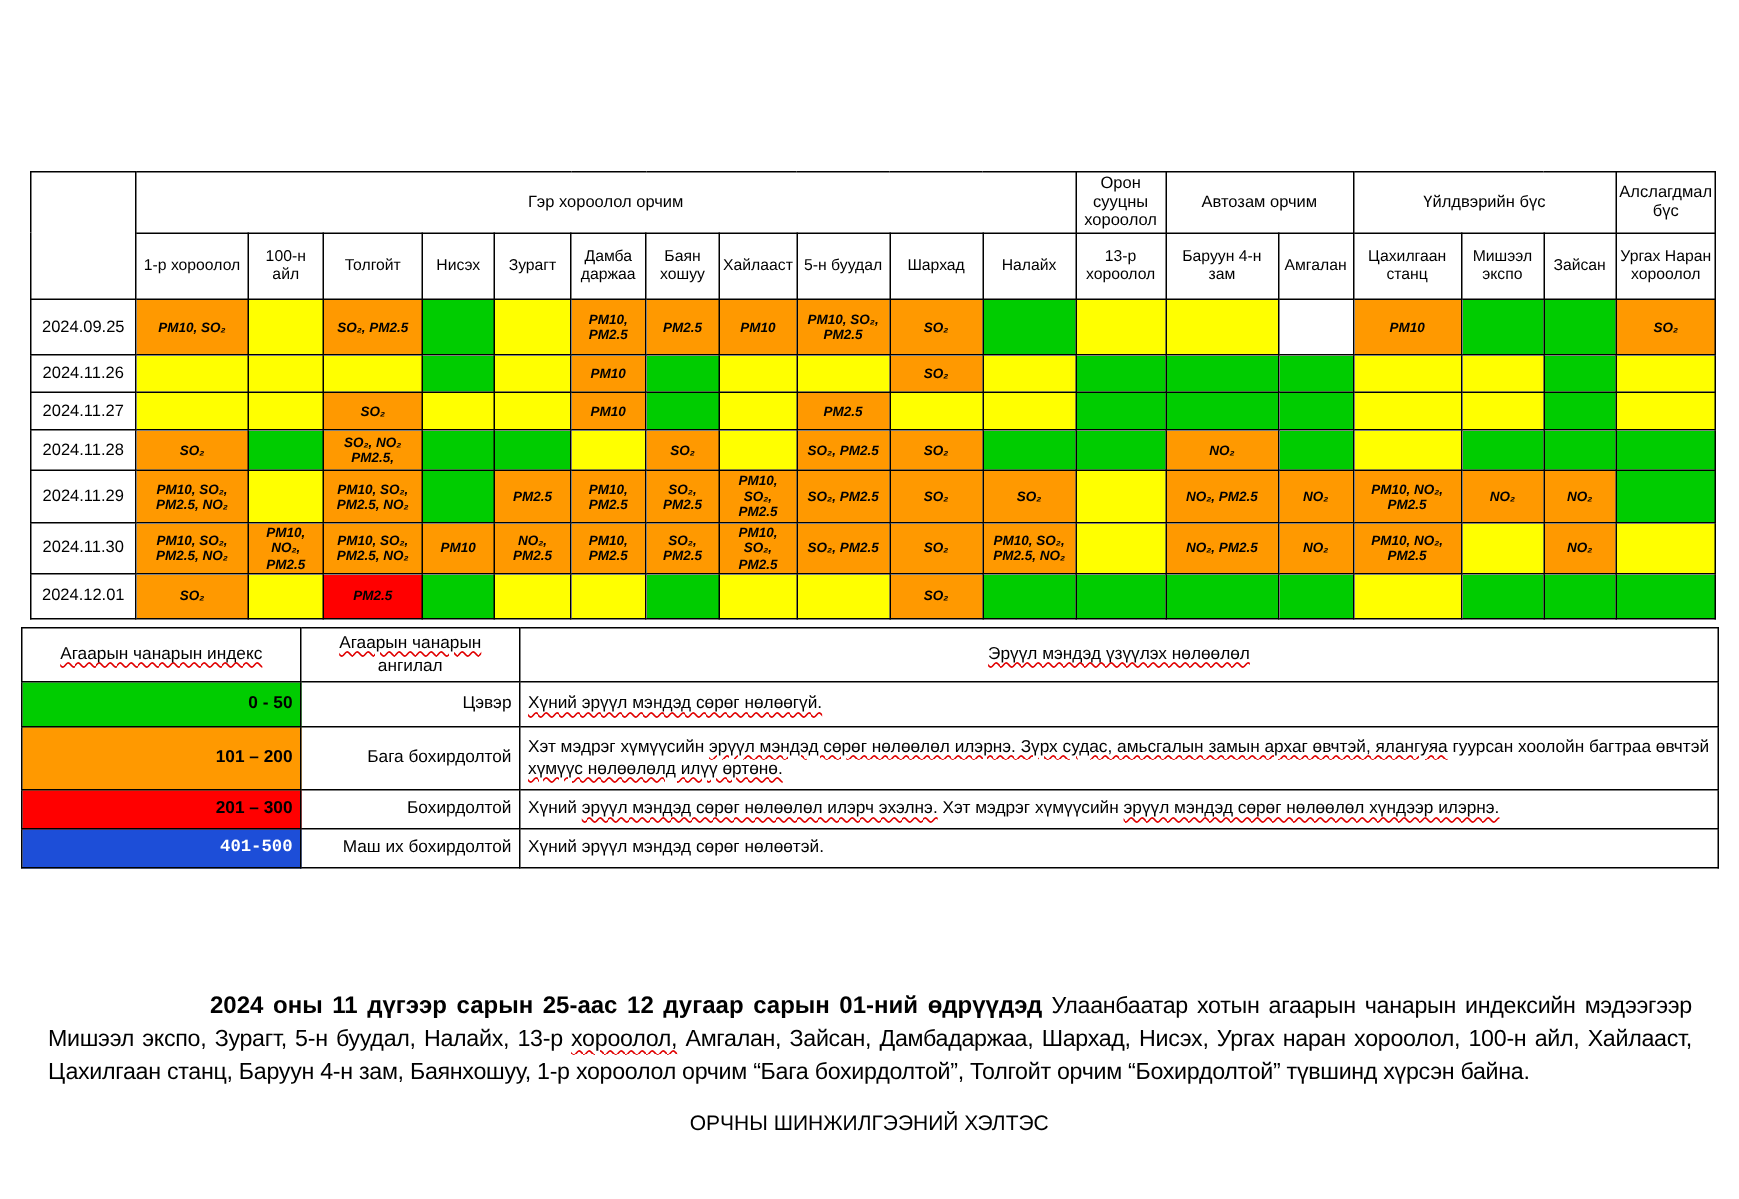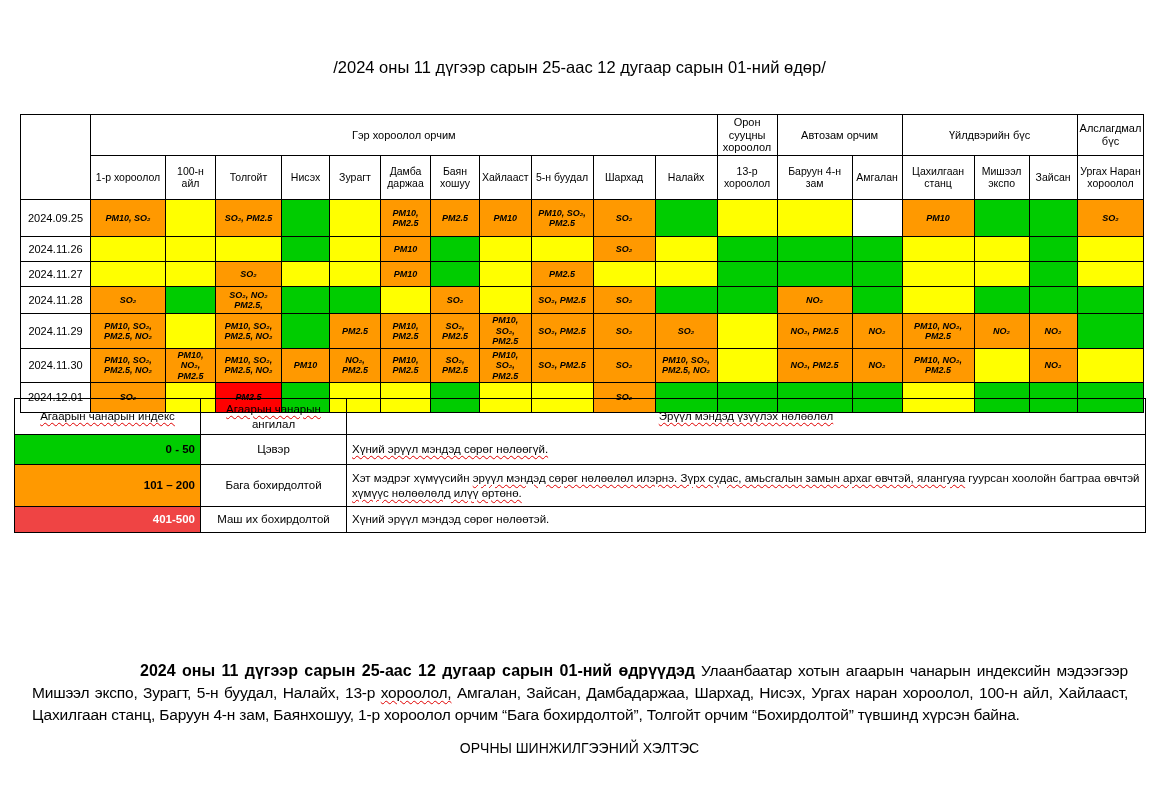--- a/index.html
+++ b/index.html
@@ -9,44 +9,43 @@
                font-size:16.5px;line-height:1.55;}
   
   .aqi{position:absolute;top:114px;left:20px;border-collapse:collapse;table-layout:fixed;}
   .aqi th,.aqi td{border:1px solid #000;vertical-align:middle;text-align:center;
                   padding:1px 2px;overflow:hidden;word-wrap:break-word;}
   .aqi th{font-weight:normal;font-size:10.5px;line-height:1.15;background:#fff;}
   .aqi .grp{font-size:11px;}
   .aqi td.datecell{font-size:11px;font-style:normal;font-weight:normal;background:#fff;}
   .aqi td.val{font-size:9px;font-style:italic;font-weight:bold;line-height:1.15;}
   
-  .legend{position:absolute;top:398px;left:14px;border-collapse:collapse;table-layout:fixed;}
+  .legend{position:absolute;top:418px;left:14px;border-collapse:collapse;table-layout:fixed;}
   .legend th,.legend td{border:1px solid #000;vertical-align:middle;padding:2px 5px;
                         font-size:11.5px;line-height:1.3;}
   .legend th{font-weight:normal;text-align:center;}
   .legend td.range{font-weight:bold;text-align:right;}
-  .legend td.cat{text-align:center;}
+  .legend td.cat{text-align:right;}
   .legend td.desc{text-align:left;}
   .sq{text-decoration-line:underline;text-decoration-style:wavy;
       text-decoration-color:#e00000;text-decoration-thickness:1px;text-underline-offset:2px;}
   
   .para{position:absolute;top:644px;left:32px;width:1096px;text-align:justify;
         font-size:15.5px;line-height:1.42;letter-spacing:-0.2px;text-indent:108px;}
   .para .lead{font-weight:bold;font-size:16px;letter-spacing:0;}
   
   .footer{position:absolute;top:738px;left:0;width:100%;text-align:center;
           font-size:14px;line-height:1.45;}
 </style>
 </head>
 <body>
 
 <div class="page">
 
   <div class="title-block">
-    <div>/2024 оны 11 дүгээр сарын 25-аас 12 дугаар сарын 01-ний өдөр/</div>
   </div>
 
   <table class="aqi">
     <colgroup>
         <col style="width: 70px;">
         <col style="width: 75px;">
         <col style="width: 50px;">
         <col style="width: 66px;">
         <col style="width: 48px;">
         <col style="width: 51px;">
@@ -263,21 +262,26 @@
           <td class="range" style="background: rgb(0, 204, 0); color: rgb(0, 0, 0);">0 - 50</td>
           <td class="cat">Цэвэр</td>
           <td class="desc"><span class="sq">Хүний эрүүл мэндэд сөрөг нөлөөгүй.</span></td>
         </tr>
         <tr style="height: 42px;">
           <td class="range" style="background: rgb(255, 153, 0); color: rgb(0, 0, 0);">101 – 200</td>
           <td class="cat">Бага бохирдолтой</td>
           <td class="desc"><span>Хэт мэдрэг хүмүүсийн </span><span class="sq">эрүүл мэндэд  сөрөг нөлөөлөл илэрнэ. Зүрх судас, амьсгалын замын архаг өвчтэй, ялангуяа</span><span> гуурсан хоолойн багтраа өвчтэй </span><span class="sq">хүмүүс нөлөөлөлд илүү өртөнө.</span></td>
         </tr>
         <tr style="height: 26px;">
-          <td class="range" style="background: #ef4444; color: rgb(255, 255, 255);">401-500</td>
+          <td class="range" style="background: rgb(255, 0, 0); color: rgb(0, 0, 0);">201 – 300</td>
+          <td class="cat">Бохирдолтой</td>
+          <td class="desc"><span>Хүний </span><span class="sq">эрүүл мэндэд сөрөг нөлөөлөл илэрч эхэлнэ.</span><span> Хэт мэдрэг хүмүүсийн </span><span class="sq">эрүүл мэндэд сөрөг нөлөөлөл хүндээр илэрнэ.</span></td>
+        </tr>
+        <tr style="height: 26px;">
+          <td class="range" style="background: #1d4ed8; color: rgb(255, 255, 255); font-family: Liberation Mono, monospace;">401-500</td>
           <td class="cat">Маш их бохирдолтой</td>
           <td class="desc"><span>Хүний эрүүл мэндэд сөрөг нөлөөтэй.</span></td>
         </tr>
       </tbody>
   </table>
 
   <p class="para"><span class="lead">2024 оны 11 дүгээр сарын 25-аас 12 дугаар сарын 01-ний өдрүүдэд</span><span> Улаанбаатар хотын агаарын чанарын индексийн мэдээгээр Мишээл экспо, Зурагт, 5-н буудал, Налайх, 13-р </span><span class="sq">хороолол,</span><span> Амгалан, Зайсан, Дамбадаржаа, Шархад, Нисэх, Ургах наран хороолол, 100-н айл, Хайлааст, Цахилгаан станц, Баруун 4-н зам, Баянхошуу, 1-р хороолол орчим “Бага бохирдолтой”, Толгойт орчим “Бохирдолтой” түвшинд хүрсэн байна.</span></p>
 
   <div class="footer">
     <div>ОРЧНЫ ШИНЖИЛГЭЭНИЙ ХЭЛТЭС</div>

